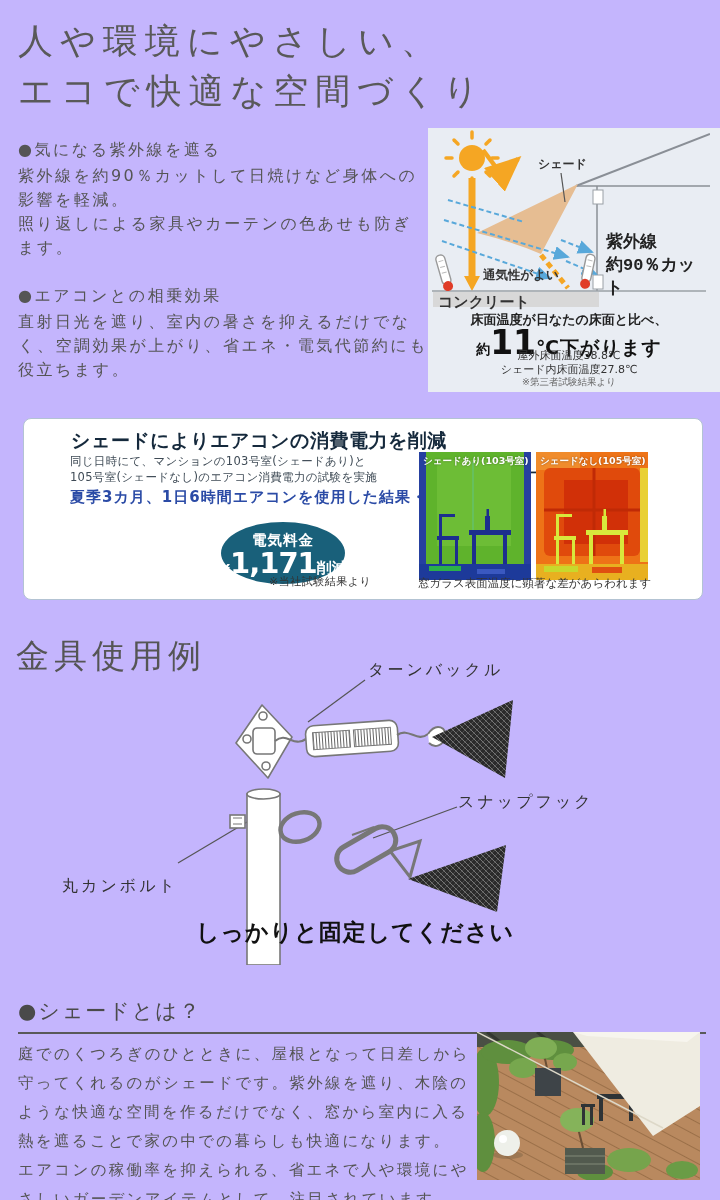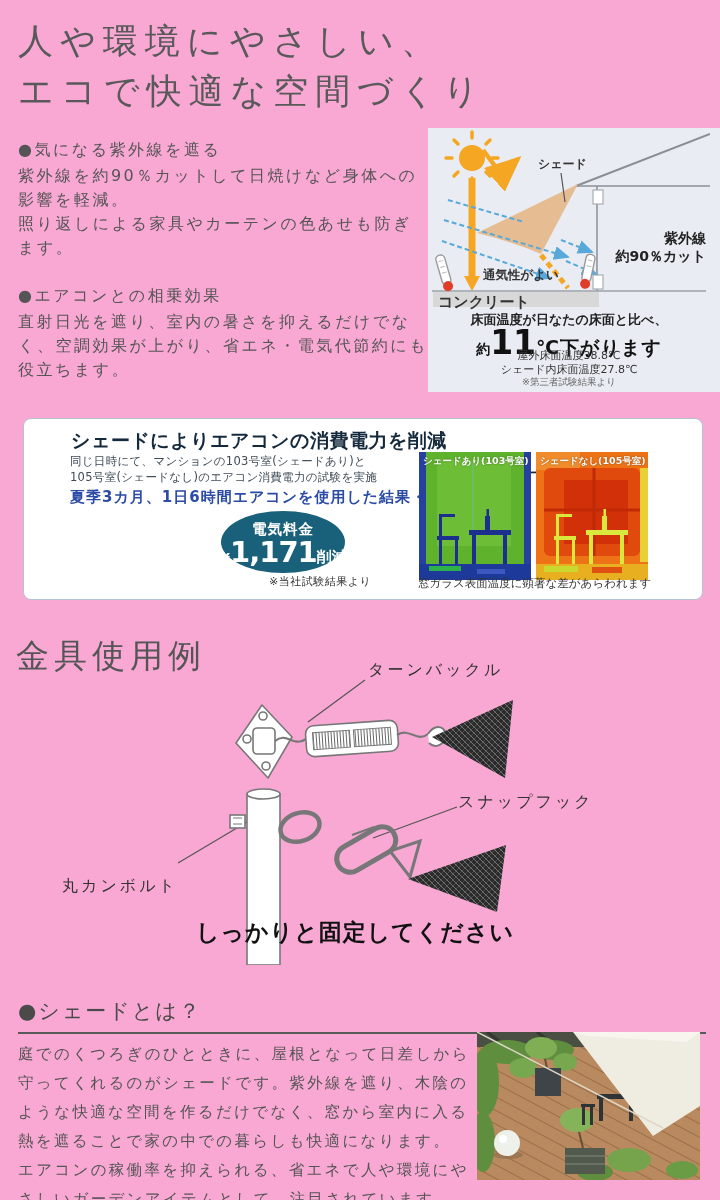--- a/index.html
+++ b/index.html
@@ -1,16 +1,16 @@
 <!DOCTYPE html>
 <html lang="ja"><head>
 <meta charset="utf-8">
 <style>
   html,body{margin:0;padding:0;background:#ffffff;}
-  #page{position:relative;width:720px;height:1200px;background:#f9a8d4;overflow:hidden;
+  #page{position:relative;width:720px;height:1200px;background:#c4b5fd;overflow:hidden;
         font-family:"DejaVu Sans","Liberation Sans",sans-serif;color:#555;}
   .abs{position:absolute;}
   
   .h1{font-size:35px;line-height:50px;letter-spacing:7px;color:#595959;font-weight:500;}
   
   .feat{width:412px;font-size:16px;line-height:24px;letter-spacing:2.5px;color:#555;}
   .feat .t{margin-bottom:2px;}
   
   .diagram{left:428px;top:128px;width:298px;height:264px;background:#e9edf3;}
   .dg-label{position:absolute;font-weight:bold;color:#333;}
@@ -130,42 +130,42 @@
         <circle cx="19.5" cy="158" r="5" fill="#e03c28"></circle>
       </g>
       <g transform="rotate(12 158 154)">
         <rect x="153" y="126" width="9" height="28" rx="4" fill="#fff" stroke="#999" stroke-width="1.4"></rect>
         <line x1="155" y1="132" x2="160" y2="132" stroke="#bbb" stroke-width="1"></line>
         <line x1="155" y1="138" x2="160" y2="138" stroke="#bbb" stroke-width="1"></line>
         <circle cx="157.5" cy="156" r="5" fill="#e03c28"></circle>
       </g>
     </svg>
     <div class="dg-label" style="left:110px;top:28px;font-size:12px;">シェード</div>
-    <div class="dg-label" style="left:178px;top:102px;width:100px;text-align:right;font-size:14px;color:#222;">
+    <div class="dg-label" style="left:178px;top:102px;width:100px;text-align:left;font-size:17px;color:#222;font-family:Liberation Mono, monospace;">
       <div>紫外線</div>
       <div>約90％カット</div>
     </div>
     <div class="dg-label" style="left:55px;top:139px;font-size:12.5px;">通気性がよい</div>
     <div class="dg-label" style="left:10px;top:165px;font-size:15px;">コンクリート</div>
     <div class="abs dg-center" style="top:183px;font-size:13px;font-weight:bold;">床面温度が日なたの床面と比べ、</div>
     <div class="abs dg-center big-line" style="top:195px;line-height:40px;">
       <span class="pre">約</span><span class="val">11</span><span class="unit">℃下がります</span>
     </div>
     <div class="abs dg-center" style="top:220px;font-size:11px;color:#333;">屋外床面温度38.8℃</div>
     <div class="abs dg-center" style="top:234px;font-size:11px;color:#333;">シェード内床面温度27.8℃</div>
     <div class="abs dg-center" style="top:248px;font-size:9.5px;color:#666;">※第三者試験結果より</div>
   </div>
 
   <div class="abs pbox">
     <div class="abs title">シェードによりエアコンの消費電力を削減</div>
     <div class="abs desc" style="top:35px;">同じ日時にて、マンションの103号室(シェードあり)と</div>
     <div class="abs desc" style="top:51px;">105号室(シェードなし)のエアコン消費電力の試験を実施</div>
     <div class="abs lead">夏季3カ月、1日6時間エアコンを使用した結果・・・</div>
 
-    <div class="abs badge" style="left:197px;top:92px;">
+    <div class="abs badge" style="left:197px;top:103px;">
       <div class="lb">電気料金</div>
       <div class="vl">
         <span class="p">¥</span><span class="n">1,171</span><span class="s">削減</span>
       </div>
     </div>
     <div class="abs note" style="left:245px;top:155px;">※当社試験結果より</div>
 
     <div class="abs thermo-title">シェードの効果をサーモグラフィで検証</div>
 
     <div class="abs thermal" style="left:395px;">

